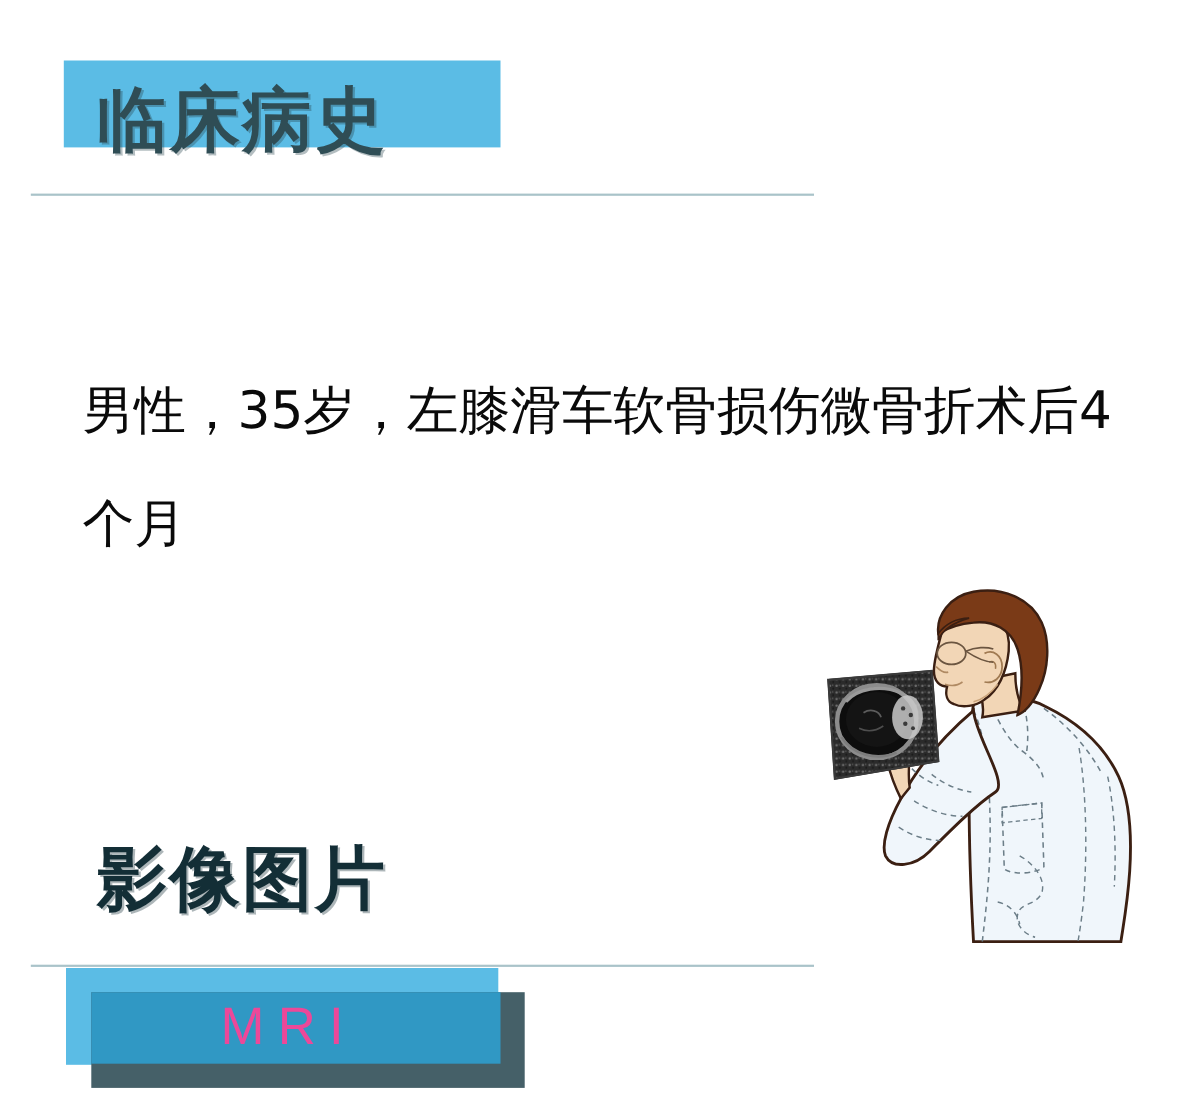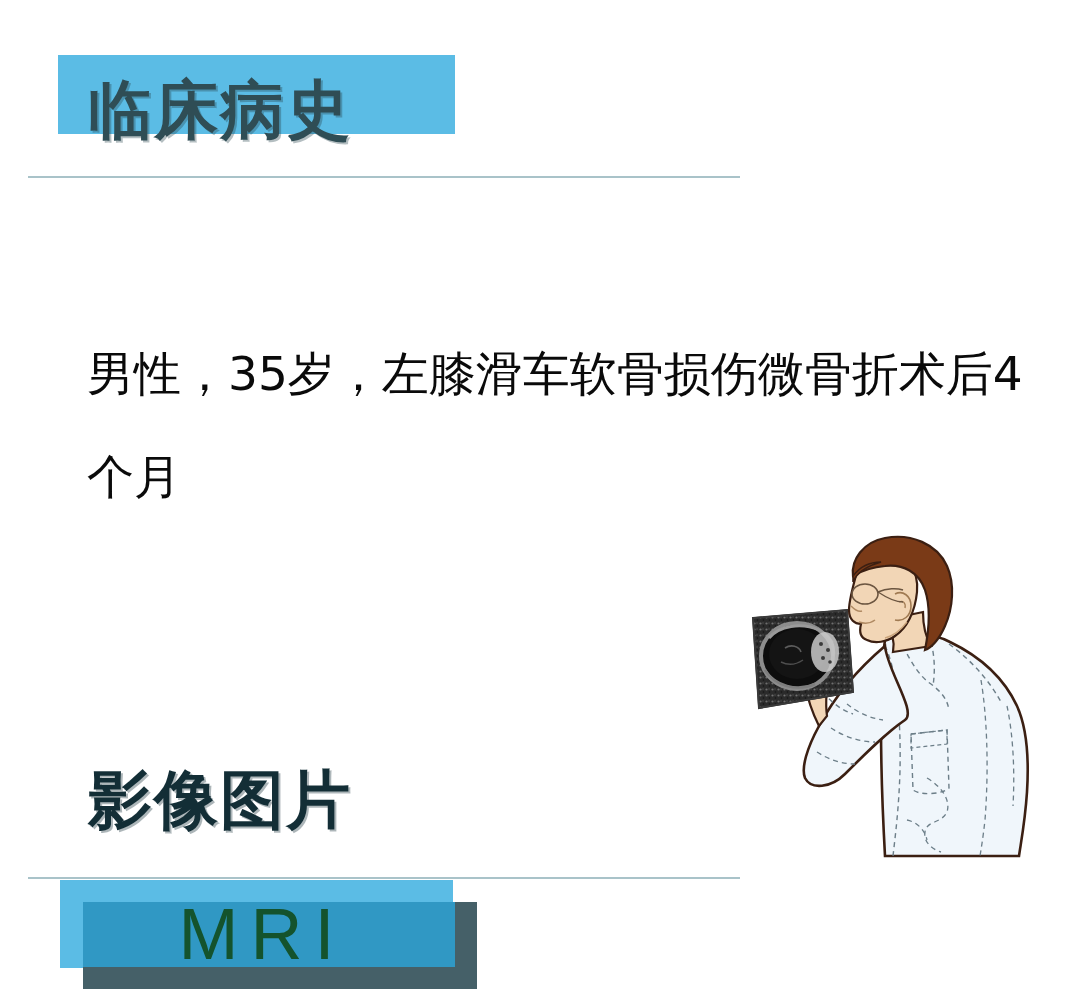--- a/index.html
+++ b/index.html
@@ -91,34 +91,34 @@
     text-shadow: 2px 2px 0 rgba(20,45,54,0.35);
   }
 
   .label-mri {
     position: absolute;
     z-index: 7;
     left: 60px;
     top: 900px;
     width: 393px;
     text-align: center;
-    font-size: 72px;
+    font-size: 48px;
     line-height: 68px;
     font-weight: 400;
     letter-spacing: 12px;
     text-indent: 12px;
-    color: #14532d;
+    color: #ec4899;
     font-family: "Liberation Sans", "DejaVu Sans", sans-serif;
   }
 
   
   .case-text {
     position: absolute;
     z-index: 5;
-    left: 87px;
+    left: 75px;
     top: 322px;
     width: 940px;
     font-size: 47px;
     line-height: 103px;
     color: #0A0A0A;
     font-family: "DejaVu Sans", "Liberation Sans", sans-serif;
     letter-spacing: 0px;
   }
 
   

